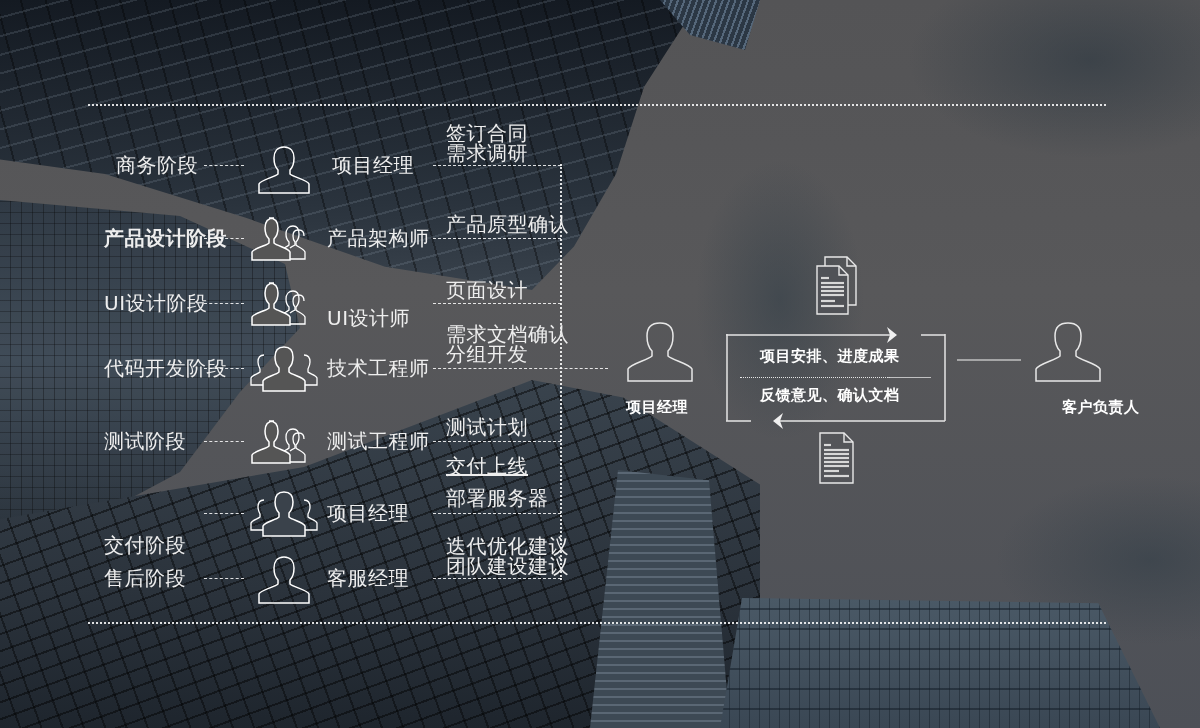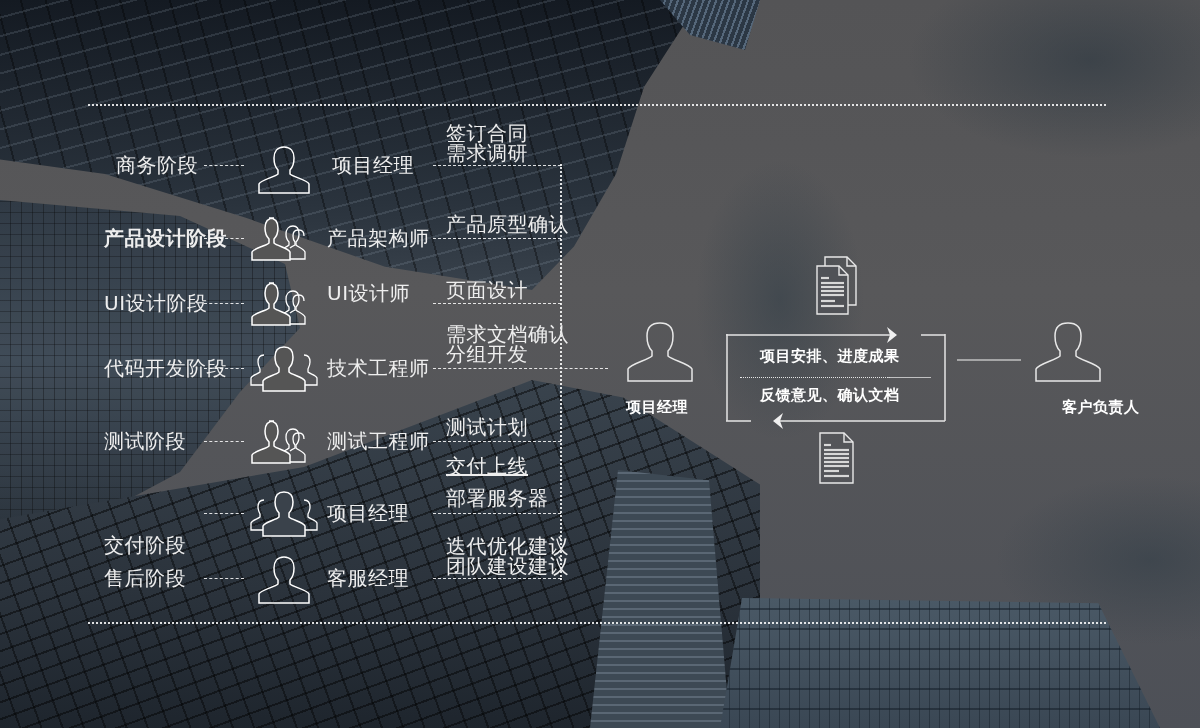--- a/index.html
+++ b/index.html
@@ -111,21 +111,21 @@
 
   <div class="txt" style="left:104px; top:293px;">UI设计阶段</div>
   <div class="dash" style="left:204px; top:303px; width:40px;"></div>
   <div class="icon" style="left:250px; top:281px;">
     <svg width="68" height="46" viewBox="0 0 68 46">
         <path d="M48 14c-3 0-5 2-5 6 0 3 1 5 2 6v3c-2 1-4 2-5 3M54 20c0-4-2-6-5-6" fill="none" stroke="#fff" stroke-width="1.3"></path>
         <path d="M43 10c-4 0-7 3-7 8 0 4 1 6 3 8v3c-2 2-6 3-8 5v9h24v-7c-1-3-7-5-9-7v-3c2-2 3-4 3-8 0-5-2-8-6-8z" fill="none" stroke="#fff" stroke-width="1.3"></path>
         <path d="M24 2c-6 0-9 4-9 10 0 5 1 8 4 11v4c-3 3-15 5-17 9v8h38v-8c-2-4-13-6-16-9v-4c3-3 4-6 4-11 0-6-3-10-9-10z" fill="#555" stroke="#fff" stroke-width="1.5"></path>
       </svg>
   </div>
-  <div class="txt" style="left:327px; top:283px;text-align:right;">UI设计师</div>
+  <div class="txt" style="left:327px; top:308px;text-align:right;">UI设计师</div>
   <div class="txt" style="left:446px; top:280px;">页面设计</div>
   <div class="dash" style="left:433px; top:303px; width:128px;"></div>
 
   <div class="txt" style="left:104px; top:358px;">代码开发阶段</div>
   <div class="dash" style="left:204px; top:368px; width:40px;"></div>
   <div class="icon" style="left:250px; top:345px;">
     <svg width="68" height="48" viewBox="0 0 68 48">
         <path d="M14 10c-4 0-6 3-6 7 0 3 1 5 2 7v3c-2 2-8 3-9 6v7h20" fill="none" stroke="#fff" stroke-width="1.3"></path>
         <path d="M54 10c4 0 6 3 6 7 0 3-1 5-2 7v3c2 2 8 3 9 6v7h-20" fill="none" stroke="#fff" stroke-width="1.3"></path>
         <path d="M34 2c-6 0-9 4-9 10 0 5 1 8 4 11v4c-3 3-14 5-16 9v10h42v-10c-2-4-13-6-16-9v-4c3-3 4-6 4-11 0-6-3-10-9-10z" fill="#555" stroke="#fff" stroke-width="1.5"></path>

